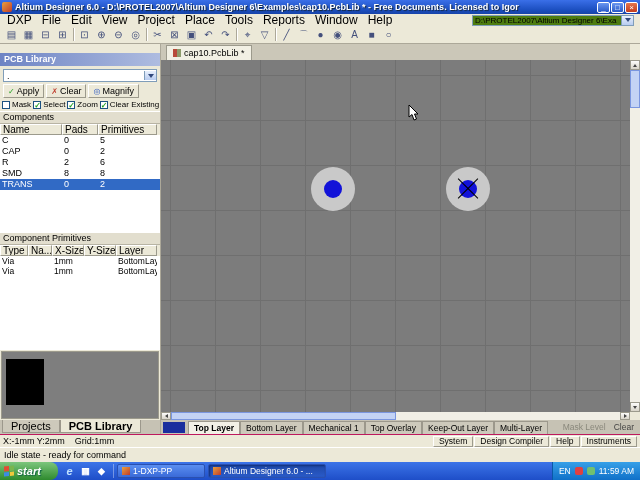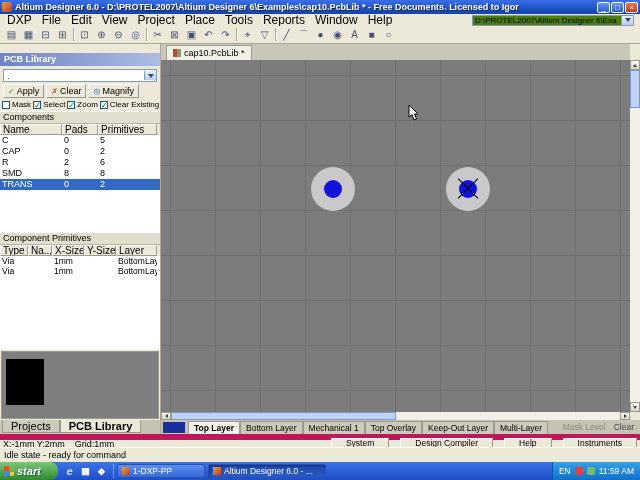--- a/index.html
+++ b/index.html
@@ -108,25 +108,25 @@
   .mask-level{font-size:8.5px;color:#8A887C;margin:0 8px 2px 0}
   .mask-clear{font-size:8.5px;color:#444;margin:0 6px 2px 0}
   
   .panel-tabs{position:absolute;left:0;top:420px;width:161px;height:14px;background:#C6C2B4;
     display:flex;align-items:flex-start;border-right:1px solid #ACA899;box-sizing:border-box;padding-left:2px}
   .panel-tab{height:13px;line-height:12px;padding:0 8px;font-size:11px;background:#CDC9BB;
     border:1px solid #9C988C;border-top:none;box-sizing:border-box}
   .panel-tab.active{background:#ECE9D8;font-weight:bold}
   
   .status1{position:absolute;left:0;top:434px;width:640px;height:13px;background:#ECE9D8;
-    border-top:6px solid #be185d;display:flex;align-items:center;padding:0 3px;box-sizing:border-box;font-size:9px}
+    border-top:1px solid #be185d;display:flex;align-items:center;padding:0 3px;box-sizing:border-box;font-size:9px}
   .coords{margin-right:10px}
   .status-spacer{flex:1}
   .sys-btn{height:11px;line-height:9px;border:1px solid;border-color:#FFF #9C9A8C #9C9A8C #FFF;
-    background:#ECE9D8;padding:0 14px;margin-left:11px;font-size:8.5px;box-sizing:border-box}
+    background:#ECE9D8;padding:0 5px;margin-left:1px;font-size:8.5px;box-sizing:border-box}
   .status2{position:absolute;left:0;top:447px;width:640px;height:15px;background:#ECE9D8;
     border-top:1px solid #FFF;font-size:9px;padding:2px 0 0 4px;box-sizing:border-box}
   
   .taskbar{position:absolute;left:0;top:462px;width:640px;height:18px;
     background:linear-gradient(180deg,#3C74E8,#1E4EC8);display:flex;align-items:center;box-sizing:border-box}
   .start-btn{width:58px;height:18px;background:linear-gradient(180deg,#7CC67C,#2E8A2E);
     border-radius:0 8px 8px 0;color:#fff;font-weight:bold;font-style:italic;font-size:11px;
     display:flex;align-items:center;gap:3px;padding-left:4px;box-sizing:border-box;
     text-shadow:1px 1px 1px #164;flex:0 0 auto}
   .flag{width:10px;height:10px;display:grid;grid-template-columns:1fr 1fr;grid-template-rows:1fr 1fr;gap:1px;transform:skewY(-6deg)}

